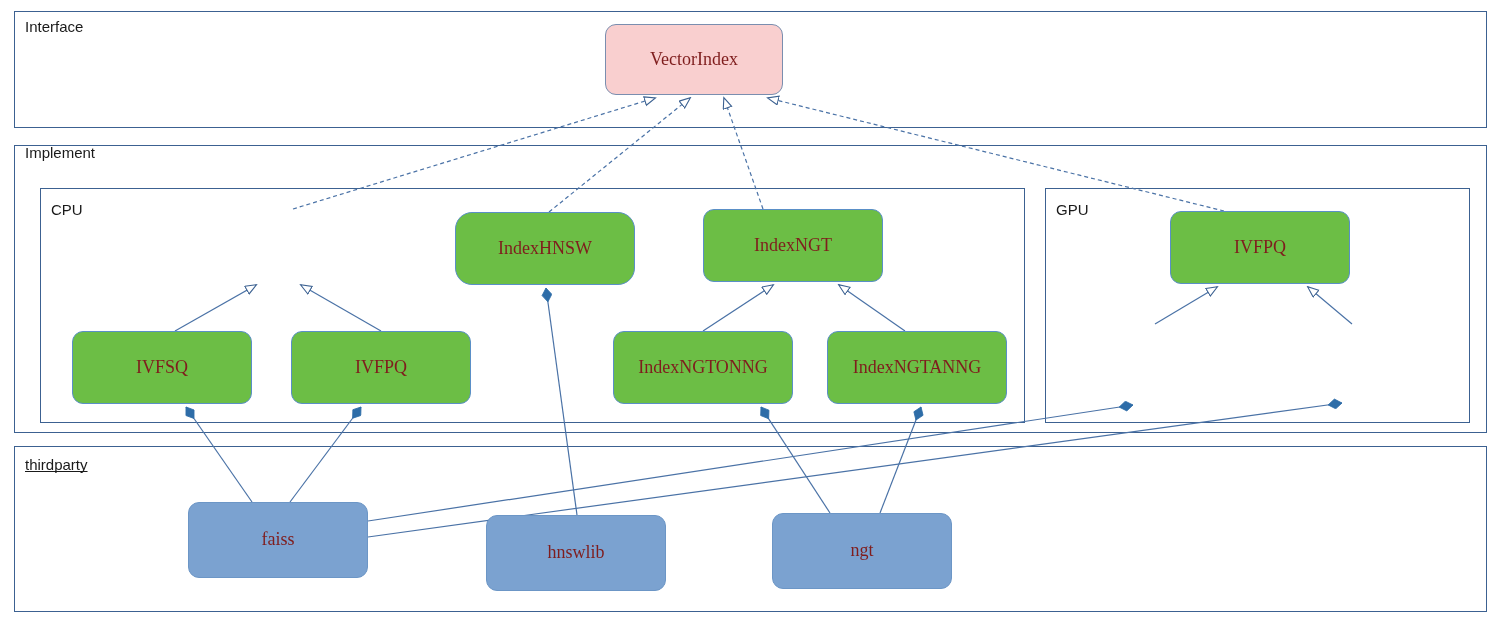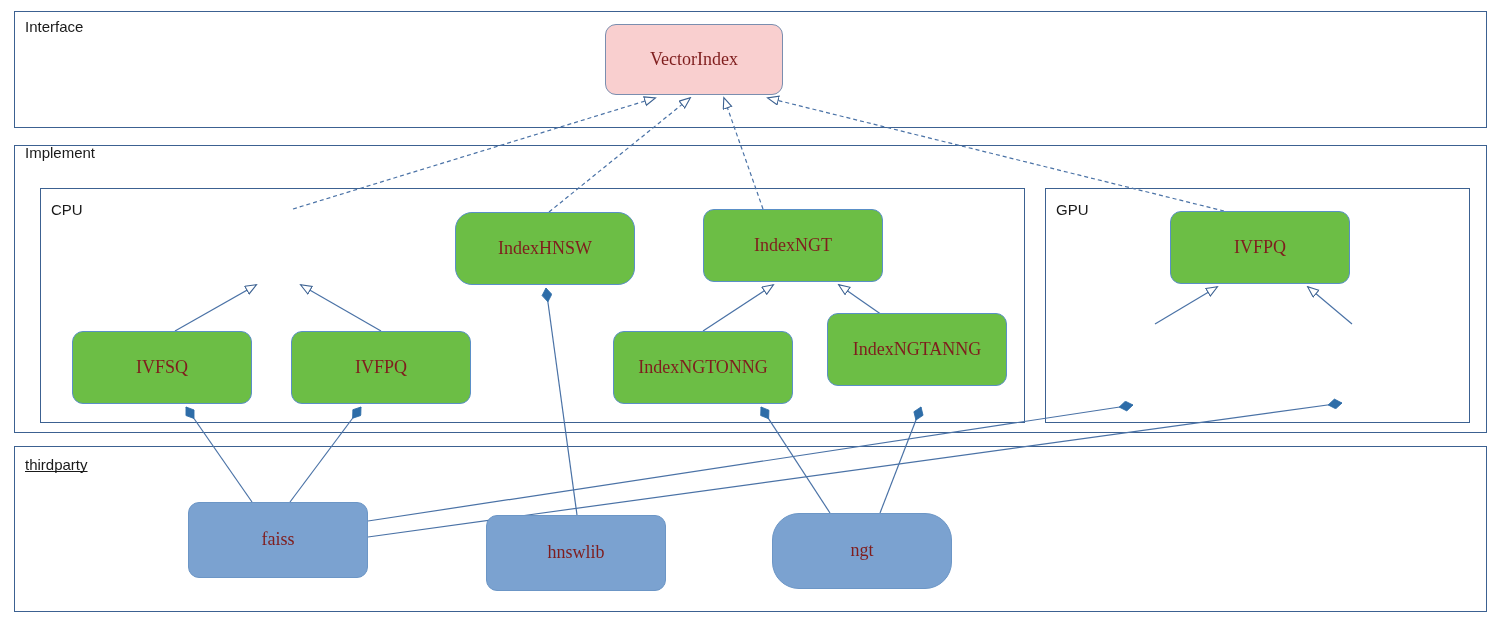--- a/index.html
+++ b/index.html
@@ -79,19 +79,19 @@
 
   <div class="node n-iface" style="left:605px;top:24px;width:178px;height:71px;">VectorIndex</div>
 
   <div class="node n-impl" style="left:455px;top:212px;width:180px;height:73px;border-radius:17px;">IndexHNSW</div>
   <div class="node n-impl" style="left:703px;top:209px;width:180px;height:73px;">IndexNGT</div>
   <div class="node n-impl" style="left:1170px;top:211px;width:180px;height:73px;">IVFPQ</div>
 
   <div class="node n-impl" style="left:72px;top:331px;width:180px;height:73px;">IVFSQ</div>
   <div class="node n-impl" style="left:291px;top:331px;width:180px;height:73px;">IVFPQ</div>
   <div class="node n-impl" style="left:613px;top:331px;width:180px;height:73px;">IndexNGTONNG</div>
-  <div class="node n-impl" style="left:827px;top:313px;width:180px;height:73px;">IndexNGTANNG</div>
+  <div class="node n-impl" style="left:827px;top:331px;width:180px;height:73px;">IndexNGTANNG</div>
 
   <div class="node n-third" style="left:188px;top:502px;width:180px;height:76px;">faiss</div>
   <div class="node n-third" style="left:486px;top:515px;width:180px;height:76px;">hnswlib</div>
-  <div class="node n-third" style="left:772px;top:513px;width:180px;height:76px;border-radius:27px;">ngt</div>
+  <div class="node n-third" style="left:772px;top:513px;width:180px;height:76px;">ngt</div>
 
 </div>
 
 </body></html>

